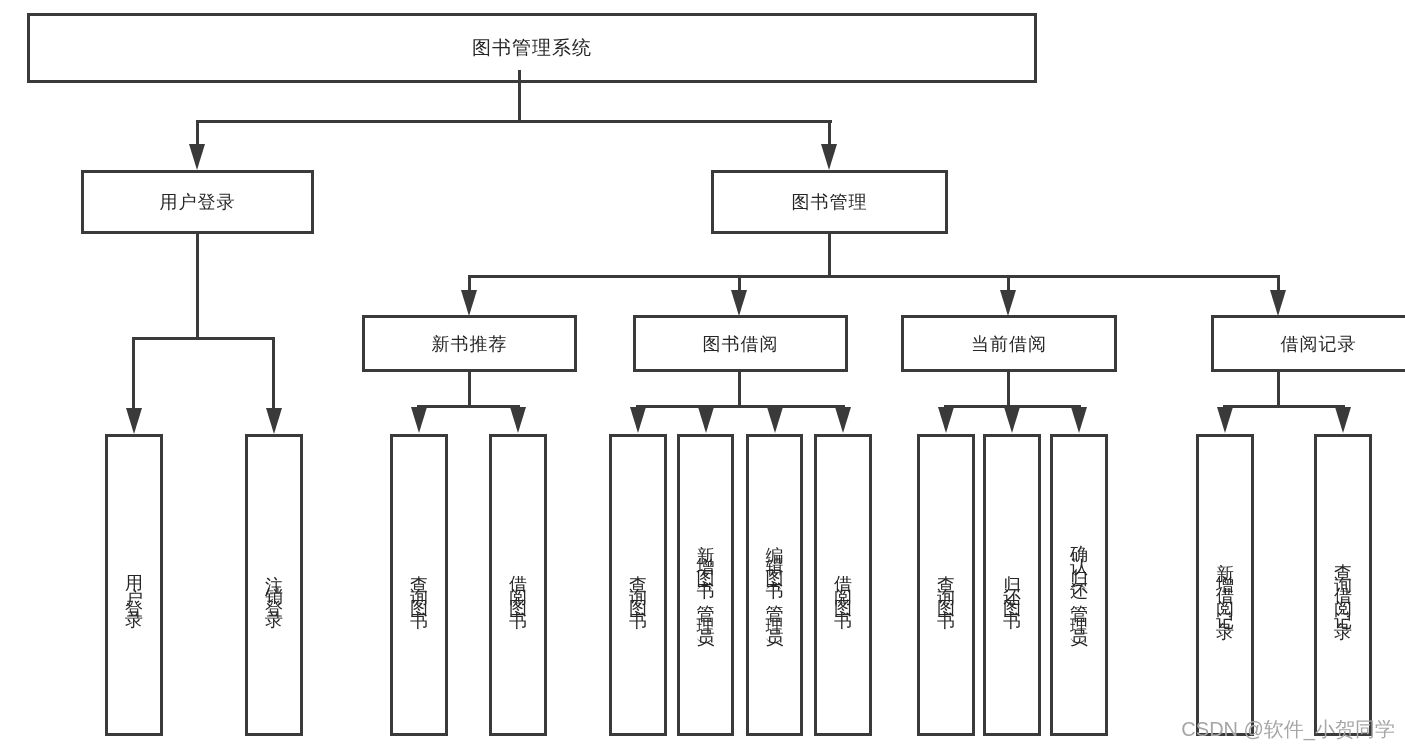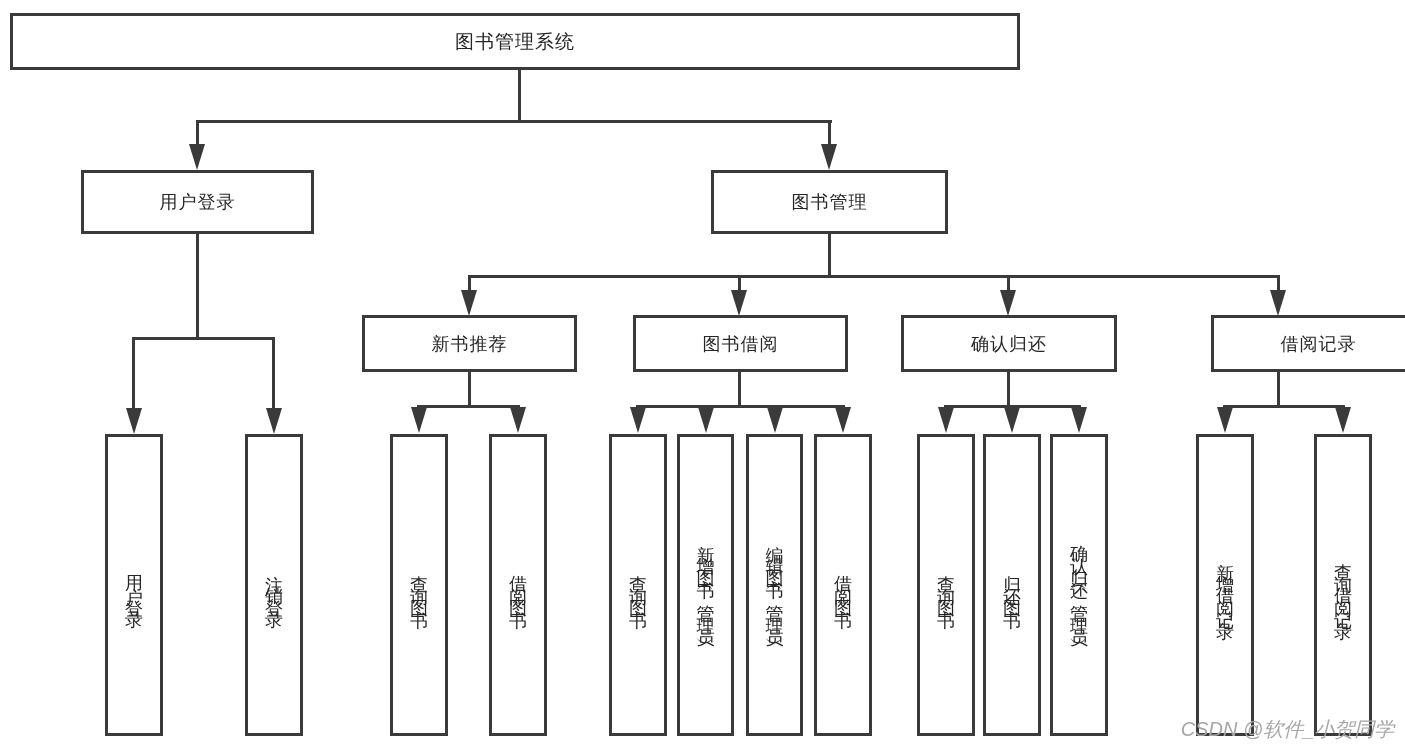--- a/index.html
+++ b/index.html
@@ -19,30 +19,30 @@
     writing-mode:vertical-rl;text-orientation:mixed;
     font-size:18px;letter-spacing:12px;line-height:1;white-space:nowrap;
   }
   .line{position:absolute;background:var(--line,#3a3a3a);}
   .arrow{
     position:absolute;width:0;height:0;
     border-left:8px solid transparent;border-right:8px solid transparent;
     border-top:26px solid var(--line,#3a3a3a);
   }
   .watermark{
-    position:absolute;left:1180px;top:716px;width:215px;text-align:center;
-    font-size:20px;color:var(--watermark,#a6a6a6);white-space:nowrap;font-style:italic;
+    position:absolute;left:1180px;top:716px;width:215px;text-align:right;
+    font-size:20px;color:var(--watermark,#a6a6a6);white-space:nowrap;
   }
 </style>
 </head>
 <body>
 
 <div class="canvas">
 
-  <div class="node" style="left:10px;top:13px;width:1010px;height:57px">
+  <div class="node" style="left:27px;top:13px;width:1010px;height:70px">
     <span class="hlabel">图书管理系统</span>
   </div>
 
   <div class="line" style="left:518px;top:70px;width:3px;height:52px"></div>
   <div class="line" style="left:196px;top:120px;width:636px;height:3px"></div>
   <div class="line" style="left:196px;top:120px;width:3px;height:30px"></div>
   <div class="arrow" style="left:189px;top:144px"></div>
   <div class="line" style="left:828px;top:120px;width:3px;height:30px"></div>
   <div class="arrow" style="left:821px;top:144px"></div>
 
@@ -71,21 +71,21 @@
   <div class="line" style="left:1277px;top:275px;width:3px;height:18px"></div>
   <div class="arrow" style="left:1270px;top:290px"></div>
 
   <div class="node" style="left:633px;top:315px;width:215px;height:57px">
     <span class="hlabel small">图书借阅</span>
   </div>
   <div class="node" style="left:362px;top:315px;width:215px;height:57px">
     <span class="hlabel small">新书推荐</span>
   </div>
   <div class="node" style="left:901px;top:315px;width:216px;height:57px">
-    <span class="hlabel small">确认归还</span>
+    <span class="hlabel small">当前借阅</span>
   </div>
   <div class="node" style="left:1211px;top:315px;width:215px;height:57px">
     <span class="hlabel small">借阅记录</span>
   </div>
 
   <div class="line" style="left:468px;top:372px;width:3px;height:35px"></div>
   <div class="line" style="left:417px;top:405px;width:103px;height:3px"></div>
   <div class="arrow" style="left:411px;top:407px"></div>
   <div class="arrow" style="left:510px;top:407px"></div>
 

